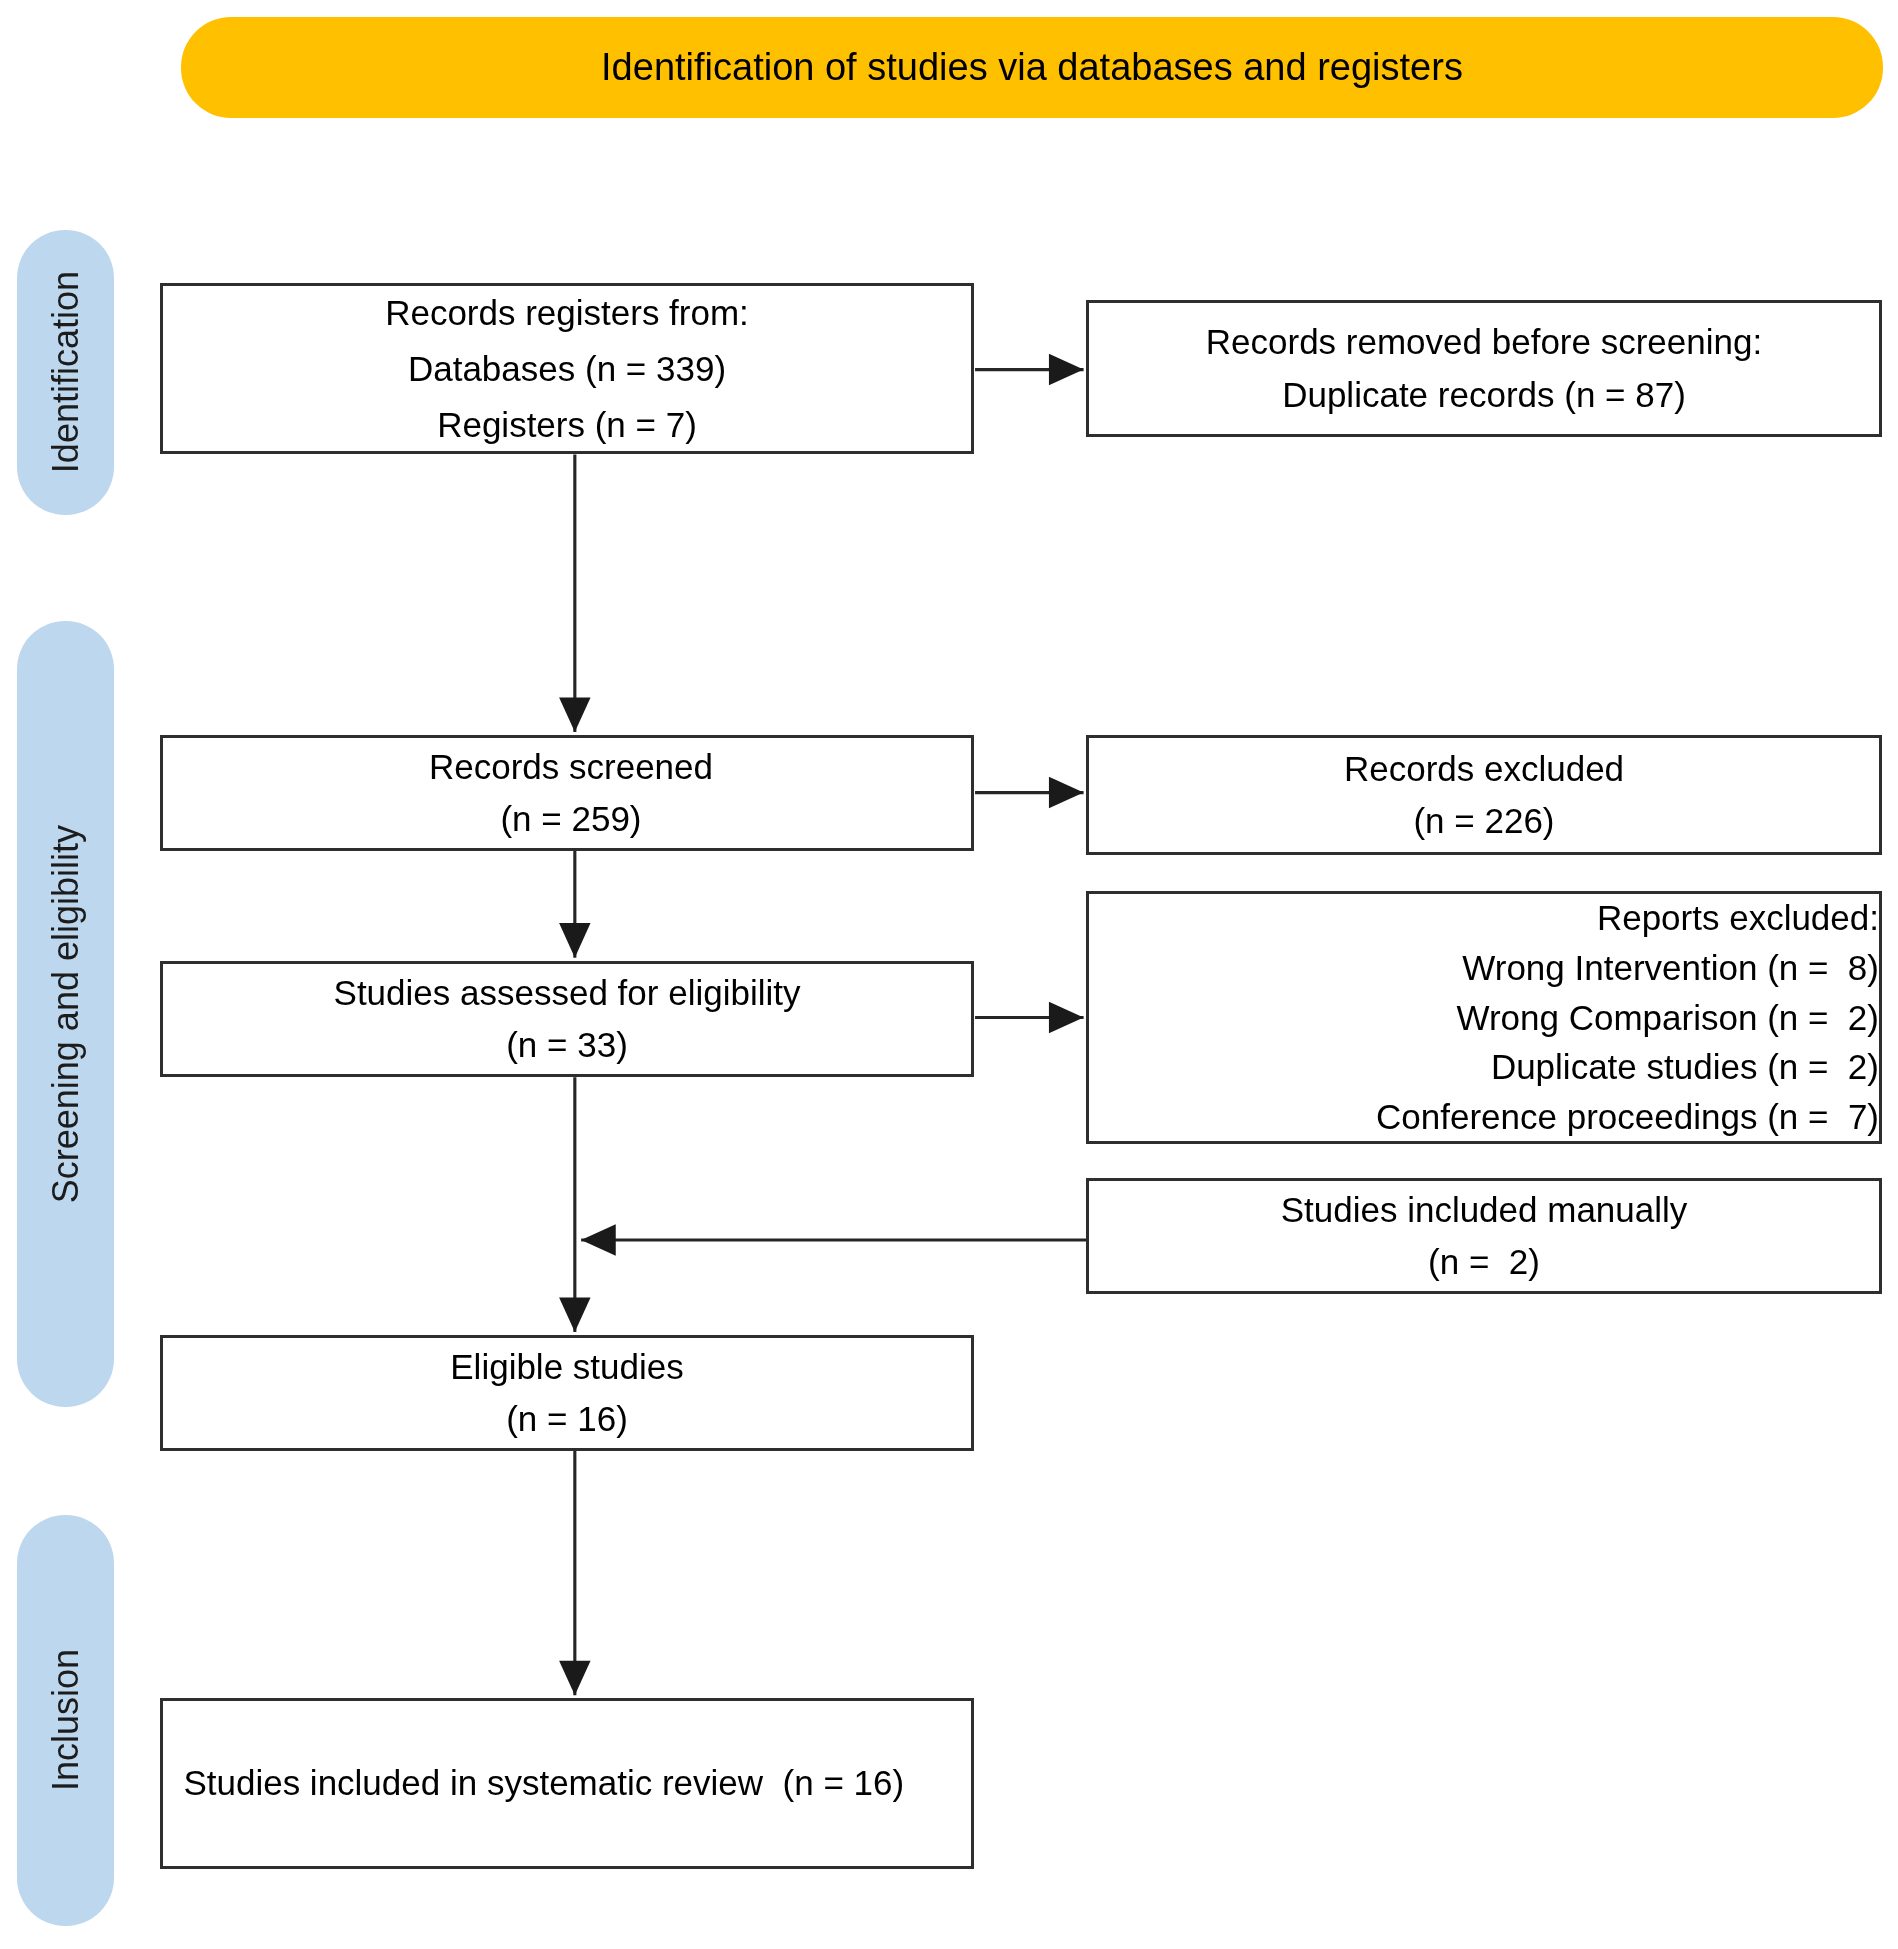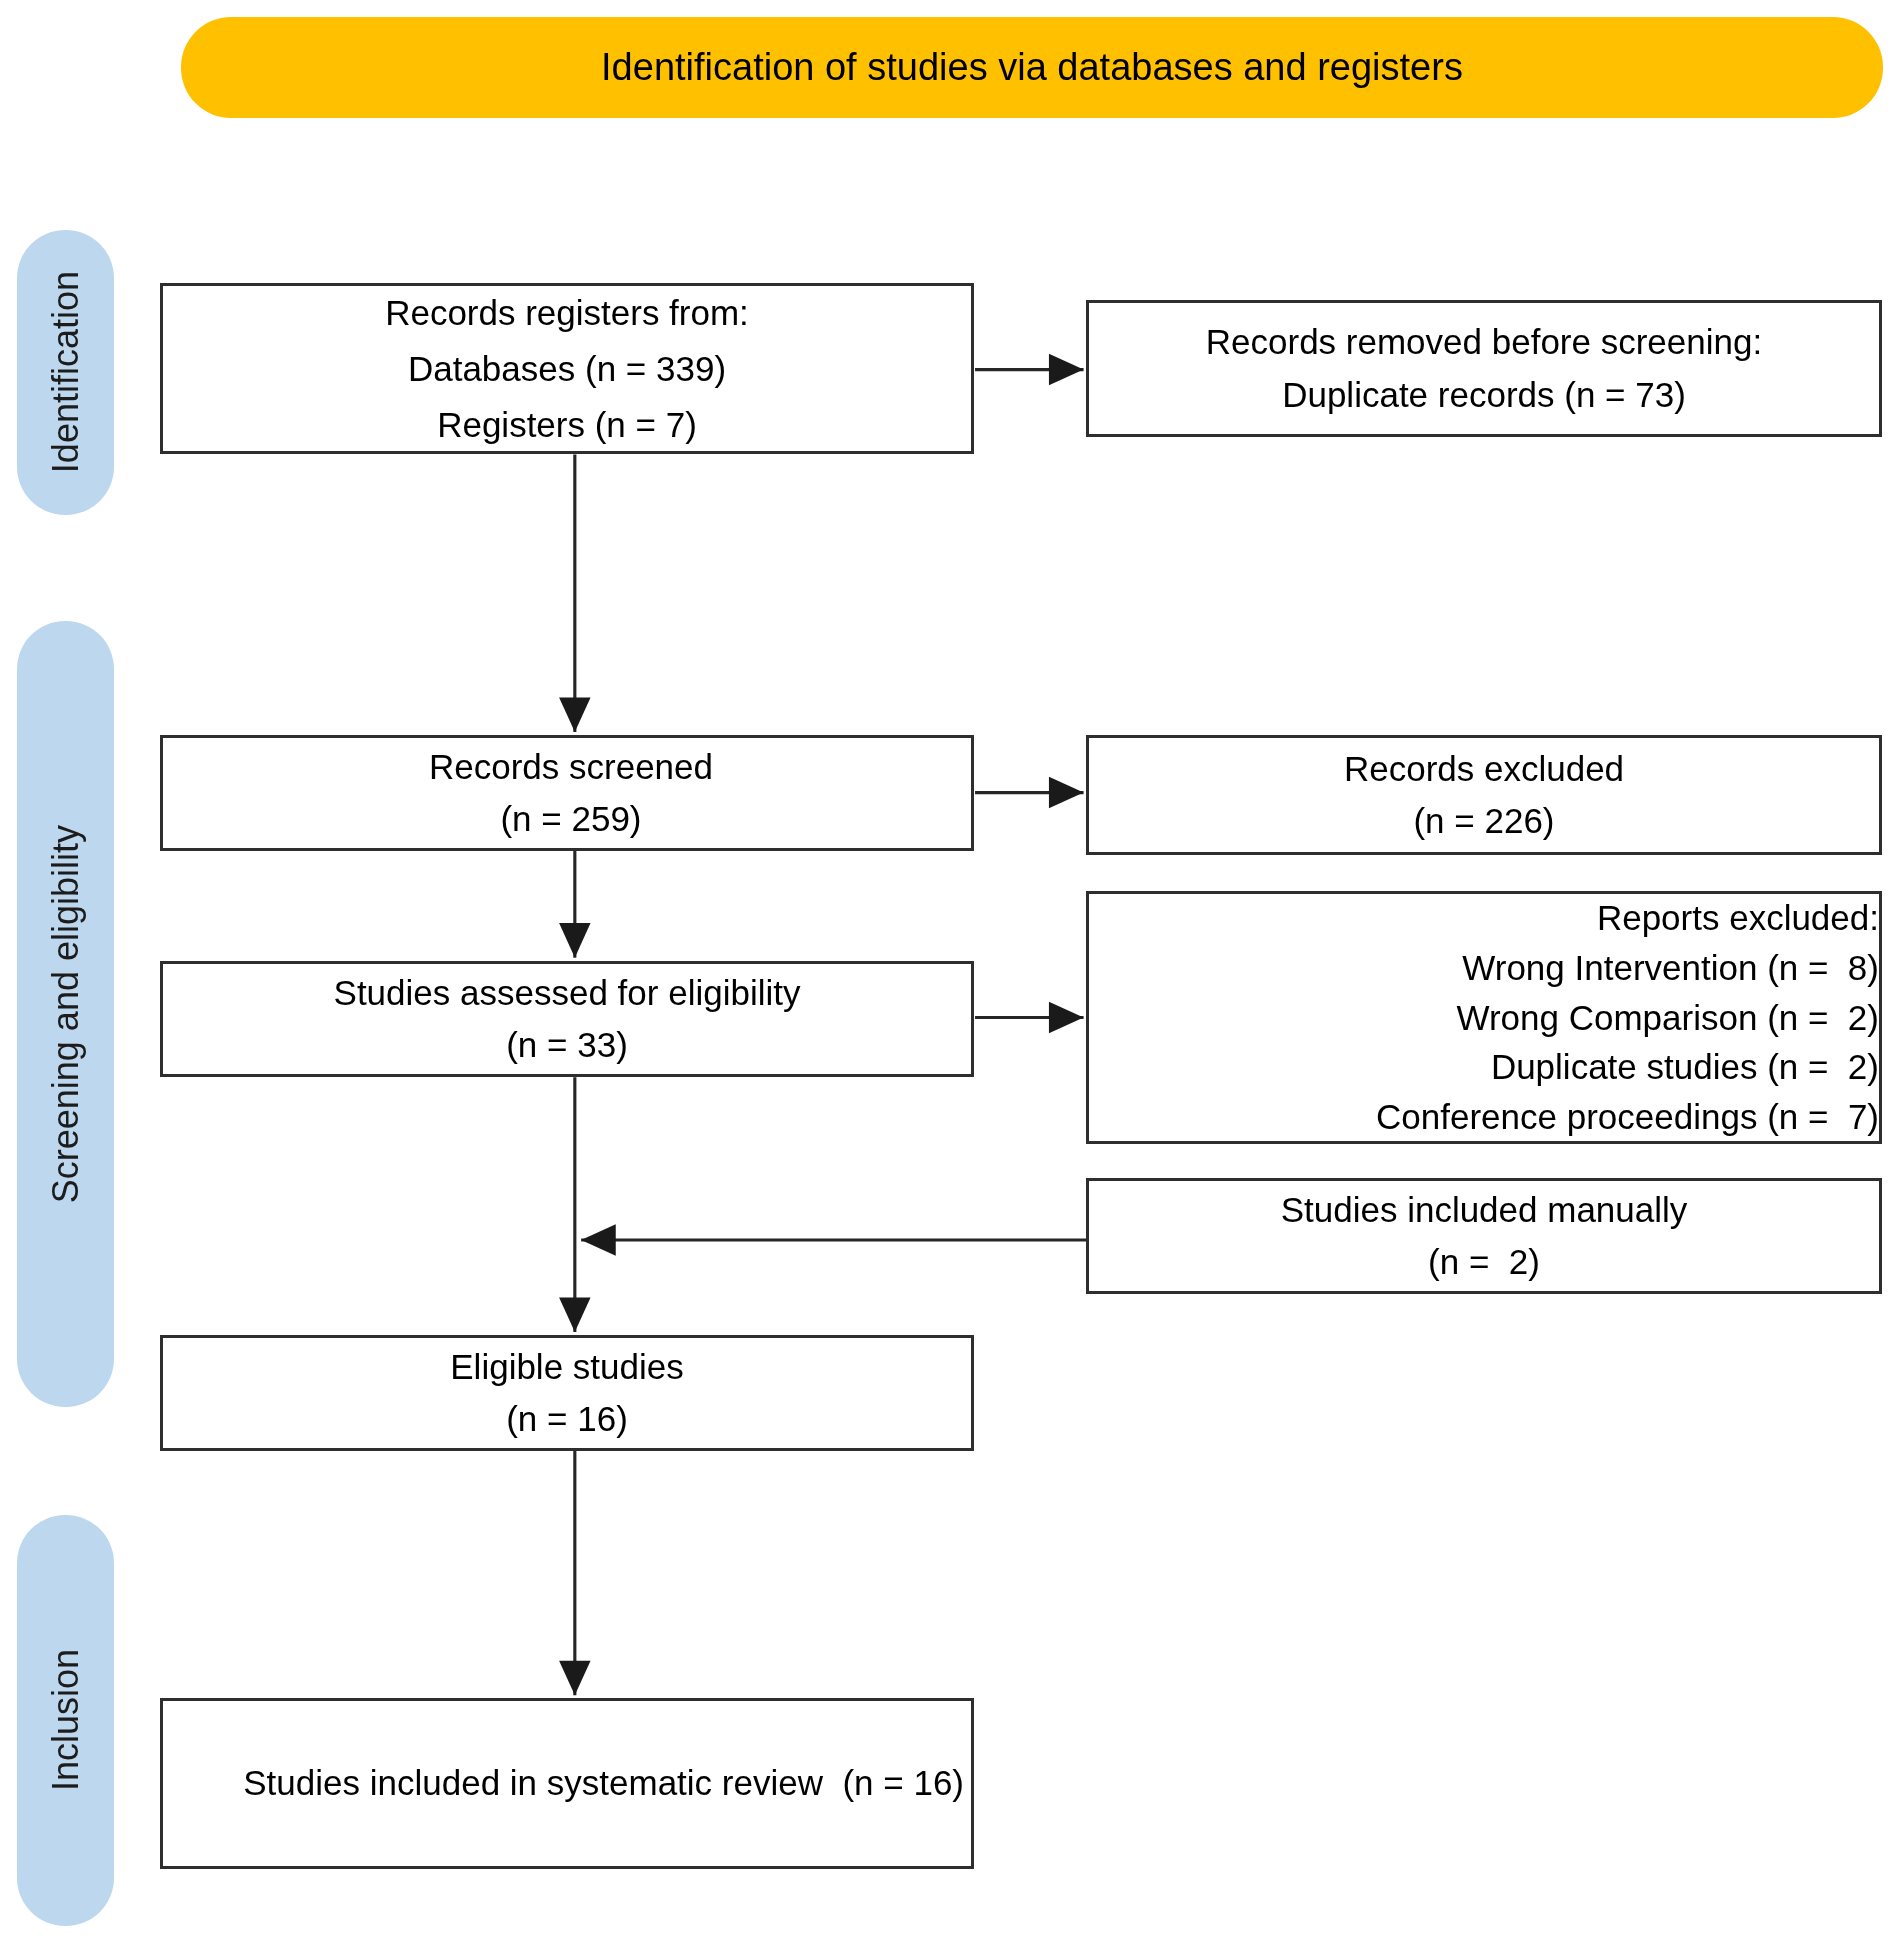--- a/index.html
+++ b/index.html
@@ -47,21 +47,21 @@
   .box-records-identified{top:283px;height:171px;line-height:1.60;}
   .box-records-removed{top:300px;height:137px;}
   .box-records-screened{top:735px;height:116px;padding-left:8px;}
   .box-records-excluded{top:735px;height:120px;}
   .box-studies-assessed{top:961px;height:116px;}
   .box-reports-excluded{top:891px;height:253px;line-height:1.42;align-items:flex-end;}
   .box-included-manually{top:1178px;height:116px;}
   .box-eligible{top:1335px;height:116px;}
   .box-final{
     top:1698px;height:171px;
-    align-items:flex-end;justify-content:center;text-align:left;
+    align-items:flex-start;justify-content:center;text-align:left;
     padding-left:20.4px;padding-right:7px;
   }
 
   .arrows{position:absolute;left:0;top:0;pointer-events:none;}
 </style>
 </head>
 <body>
 
 <div id="canvas">
 
@@ -117,21 +117,21 @@
     <div class="line">Eligible studies</div>
     <div class="line">(n = 16)</div>
   </div>
 
   <div class="fbox col-left box-final">
     <div class="line">Studies included in systematic review  (n = 16)</div>
   </div>
 
   <div class="fbox col-right box-records-removed">
     <div class="line">Records removed before screening:</div>
-    <div class="line">Duplicate records (n = 73)</div>
+    <div class="line">Duplicate records (n = 87)</div>
   </div>
 
   <div class="fbox col-right box-records-excluded">
     <div class="line">Records excluded</div>
     <div class="line">(n = 226)</div>
   </div>
 
   <div class="fbox col-right box-reports-excluded">
     <div class="line">Reports excluded:</div>
     <div class="line">Wrong Intervention (n =  8)</div>

